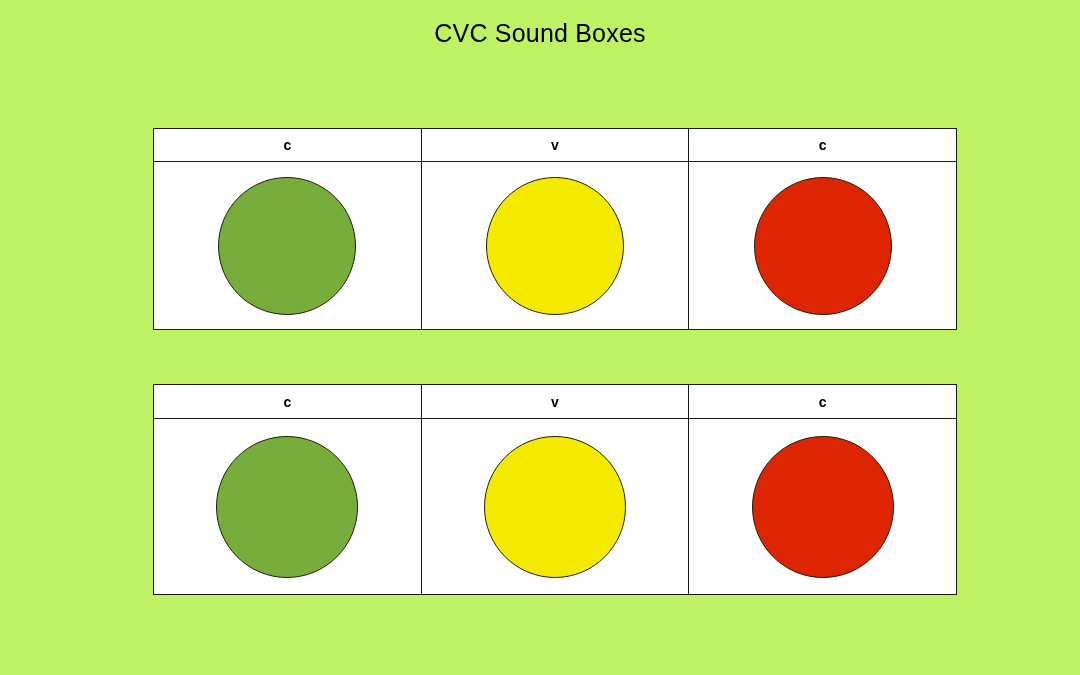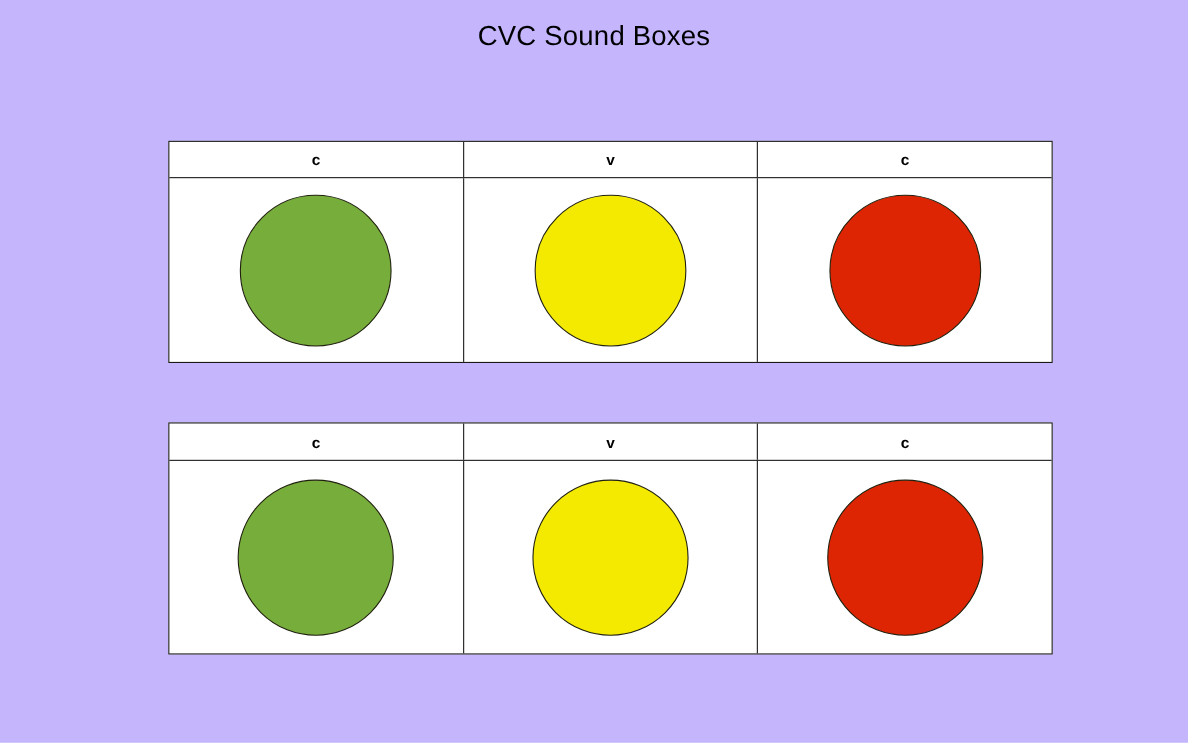--- a/index.html
+++ b/index.html
@@ -10,21 +10,21 @@
     width: 1080px;
     height: 675px;
     background: #ffffff;
     font-family: "Liberation Sans", sans-serif;
     position: relative;
     overflow: hidden;
   }
   .page {
     position: absolute;
     inset: 0;
-    background: #c4b5fd;
+    background: #bef264;
     padding-left: 44px;
   }
   .title {
     position: absolute;
     top: 19px;
     left: 0;
     width: 100%;
     margin: 0;
     text-align: center;
     font-size: 25px;

